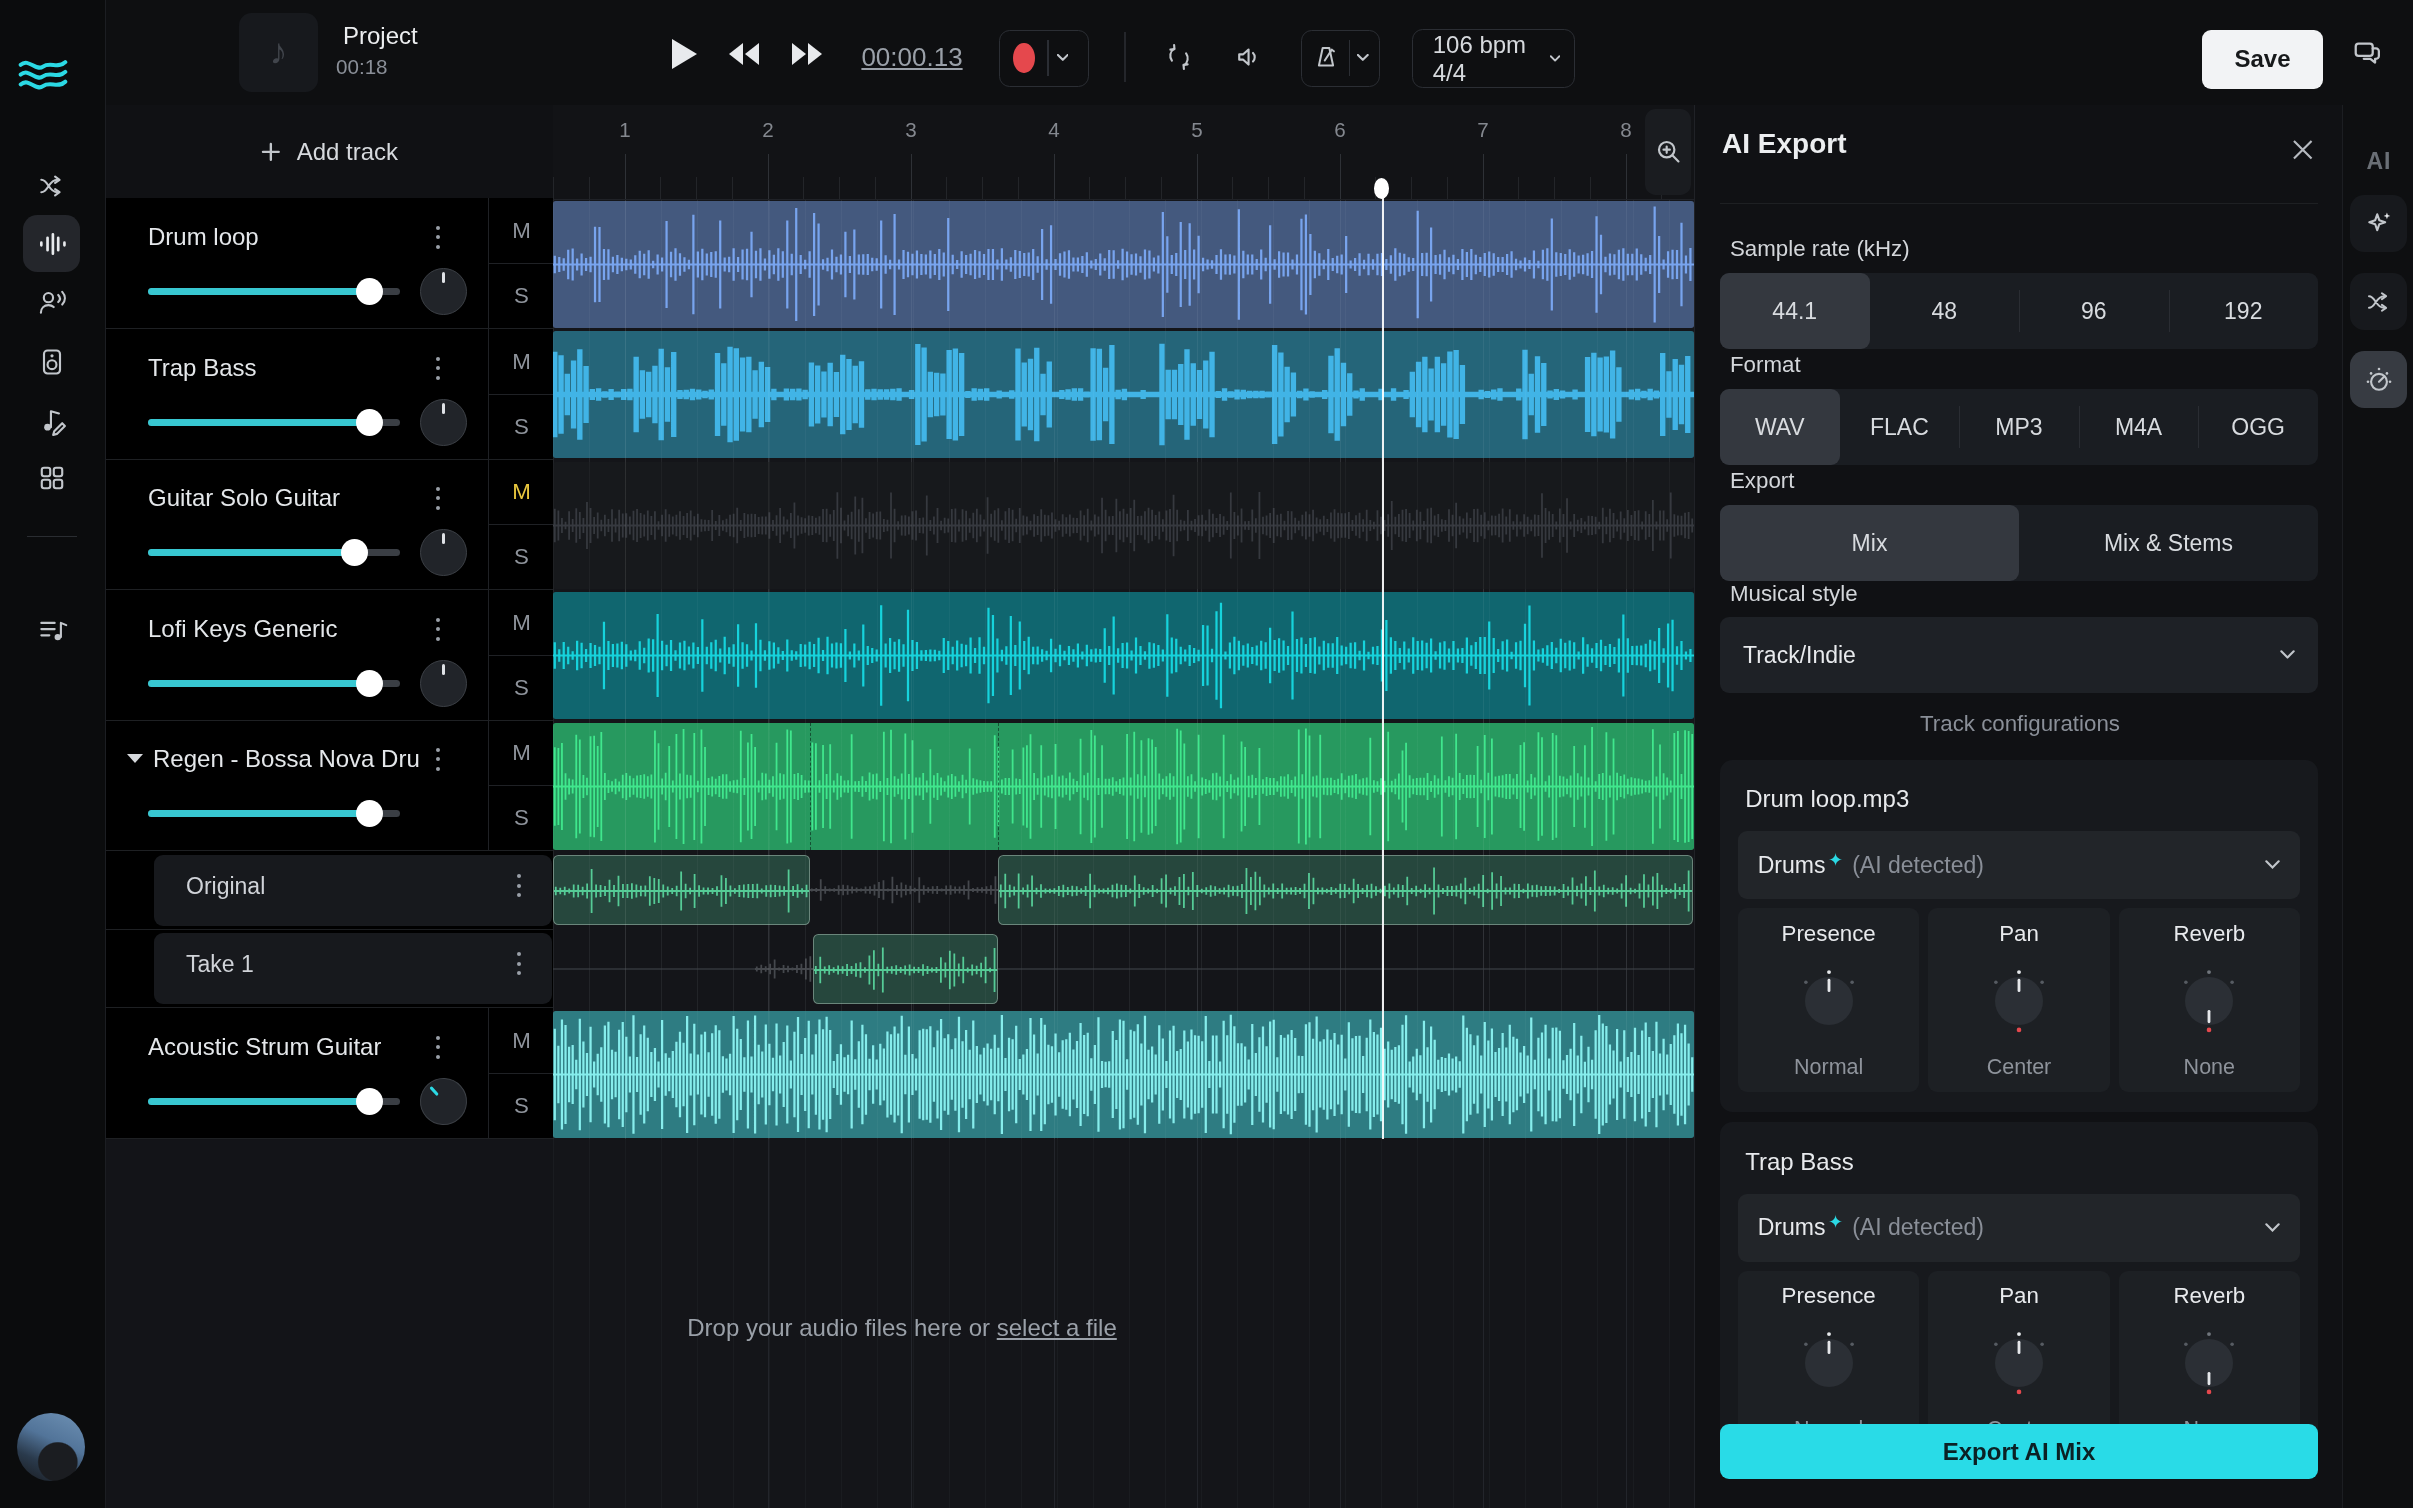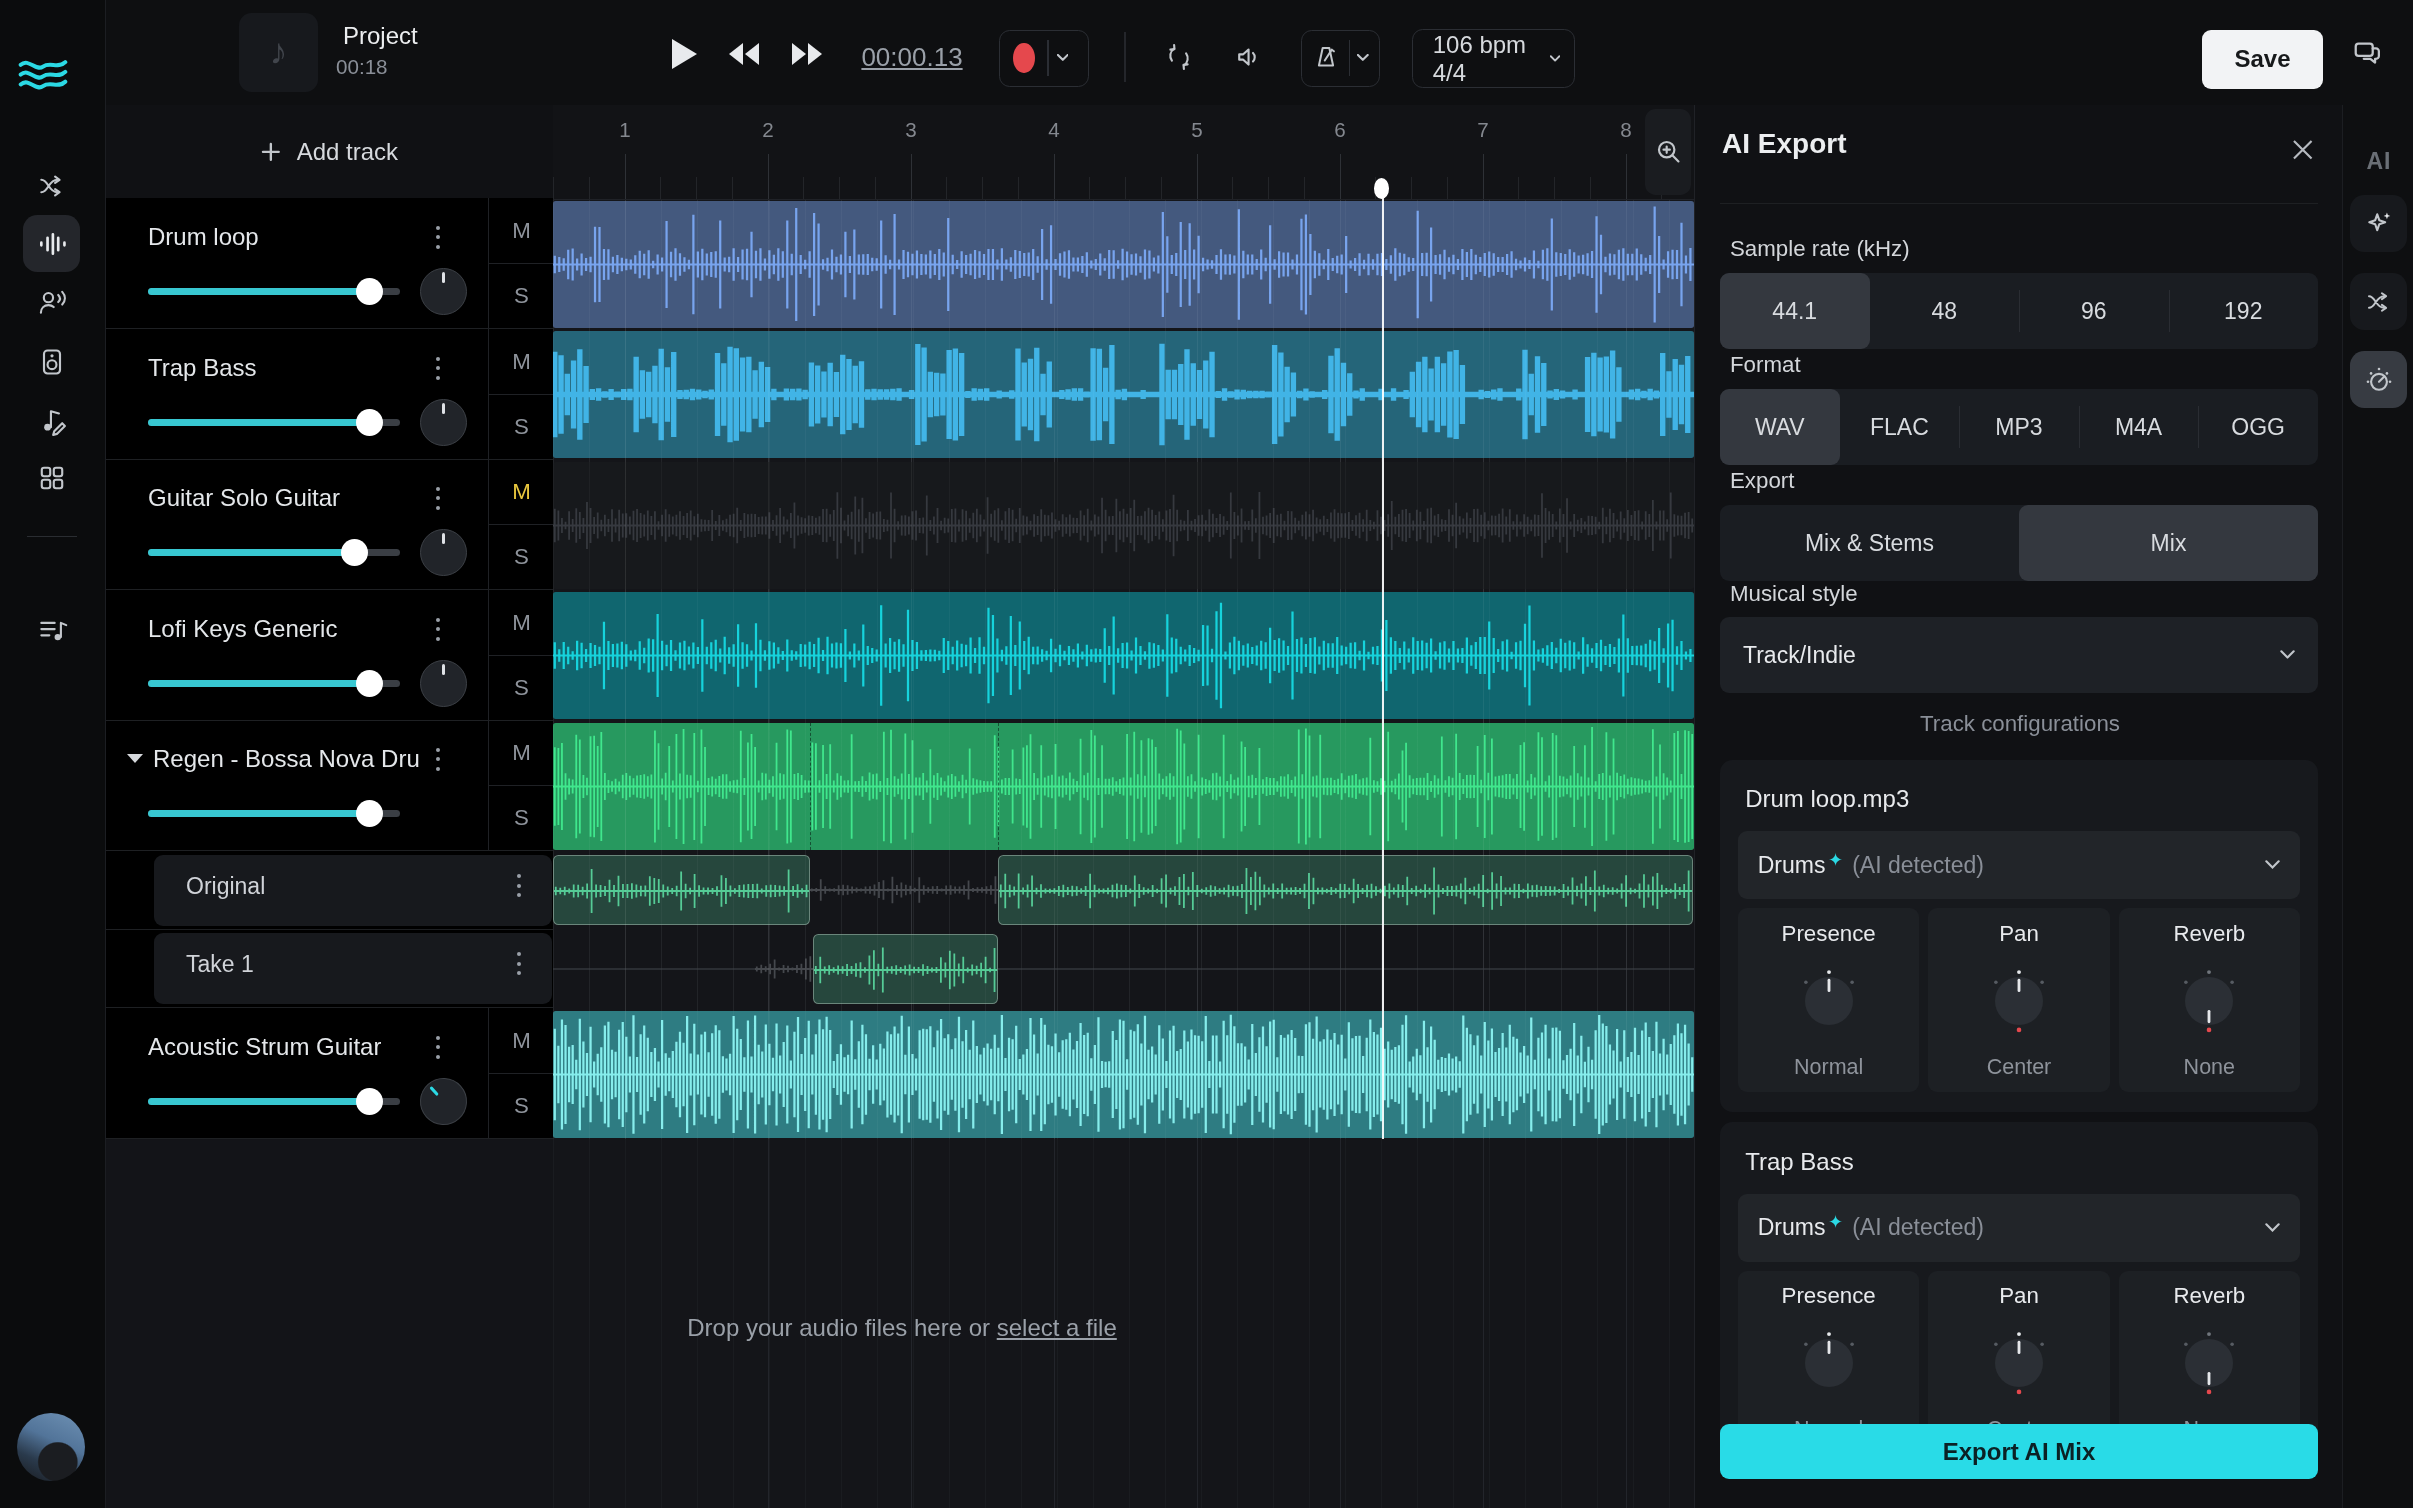--- a/index.html
+++ b/index.html
@@ -508,22 +508,22 @@
     <div class="seg" id="seg-fmt" style="top:284px;">
         <div class="seg-opt sel">WAV</div>
         <div class="seg-opt">FLAC</div>
         <div class="seg-opt">MP3</div>
         <div class="seg-opt">M4A</div>
         <div class="seg-opt">OGG</div>
       </div>
 
     <div class="plabel" style="top:363px;">Export</div>
     <div class="seg" id="seg-exp" style="top:400px;">
+        <div class="seg-opt sel">Mix</div>
         <div class="seg-opt">Mix &amp; Stems</div>
-        <div class="seg-opt sel">Mix</div>
       </div>
 
     <div class="plabel" style="top:476px;">Musical style</div>
     <div id="style-dd" class="abs">
       <span>Track/Indie</span>
       <svg class="ddchev" width="15" height="9.8" viewBox="0 0 17 11">
           <path class="ic" d="M1.5 1.5 l7 7 7-7"></path>
         </svg>
     </div>
 

